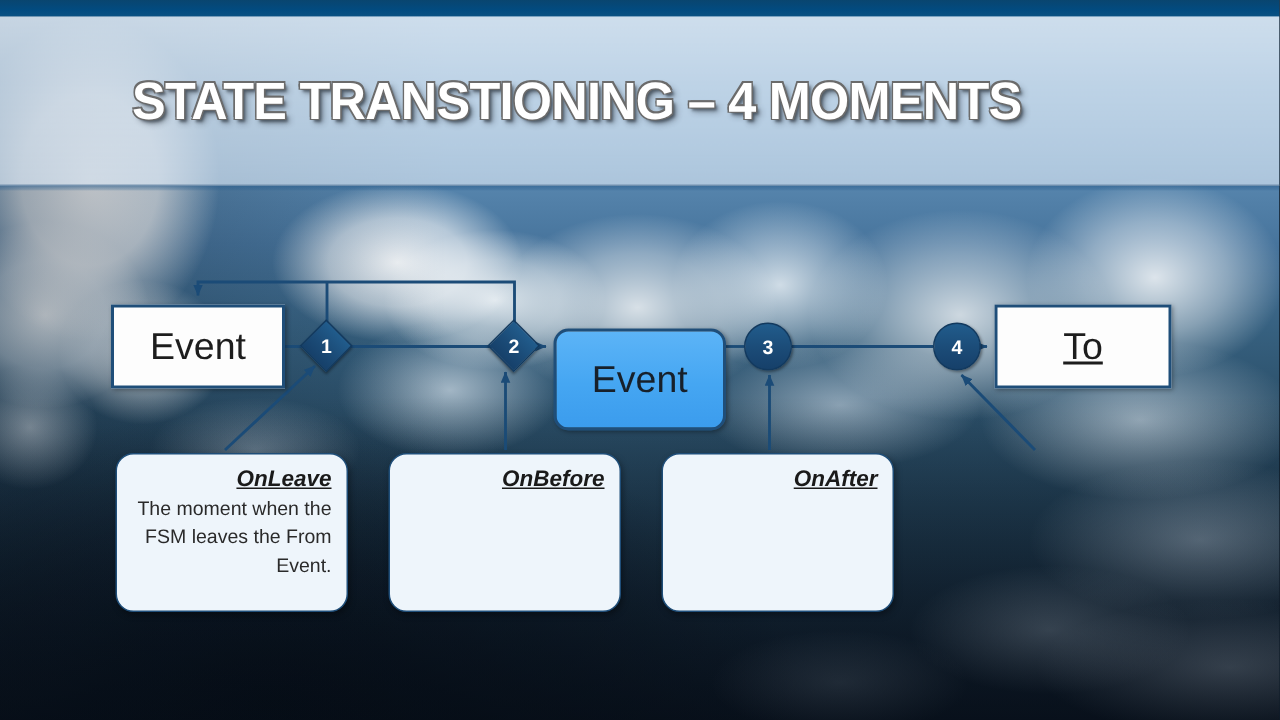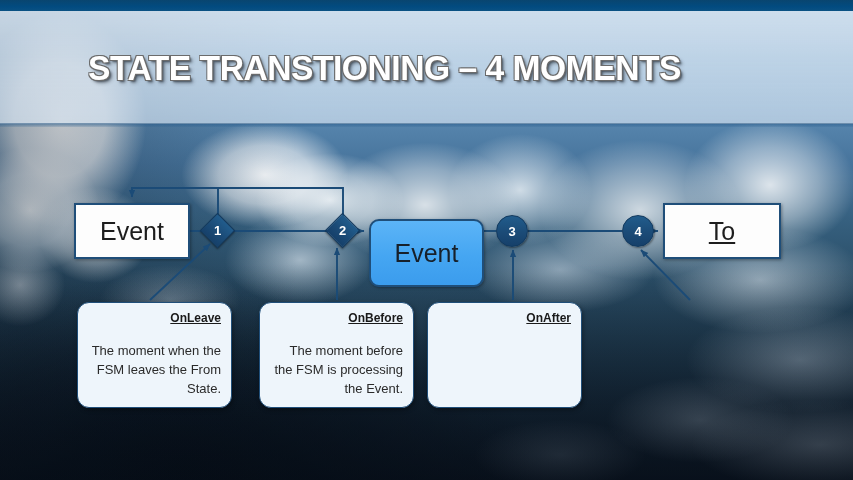--- a/index.html
+++ b/index.html
@@ -159,32 +159,33 @@
   .callout {
     position:absolute;
     width:155px; height:106px;
     background:#eef5fb;
     border:1px solid #1f4e79;
     border-radius:12px;
     padding:8px 10px 6px 12px;
     box-shadow:1px 2px 4px rgba(0,0,0,.35);
   }
   .callout .c-title {
-    font-size:12px; font-weight:bold; color:#1a1a1a;
+    font-size:15px; font-weight:bold; color:#1a1a1a;
     text-decoration:underline;
-    margin-bottom:16px;
-    font-family:"Liberation Sans", sans-serif;
+    margin-bottom:1px;
+    font-family:"Liberation Sans", sans-serif;
+    font-style:italic;
   }
   .callout .c-body {
     font-size:13px; color:#2a2a2a; line-height:1.48;
     font-family:"Liberation Sans", sans-serif;
   }
   .co1 { left:77px;  top:302px; }
   .co2 { left:259px; top:302px; }
-  .co3 { left:427px; top:302px; }
+  .co3 { left:441px; top:302px; }
   .co4 { left:619px; top:302px; }
 </style>
 </head>
 <body>
 
 <div id="slide">
 
   <div class="bg-base"></div>
   <div class="bg-clouds"></div>
   <div class="bg-vignette"></div>
@@ -251,24 +252,23 @@
     </div>
     <div class="marker marker-circle m3">
       <span>3</span>
     </div>
     <div class="marker marker-circle m4">
       <span>4</span>
     </div>
 
     <div class="callout co1">
       <div class="c-title">OnLeave</div>
-      <div class="c-body">The moment when the FSM leaves the From State.</div>
+      <div class="c-body">The moment when the FSM leaves the From Event.</div>
     </div>
     <div class="callout co2">
       <div class="c-title">OnBefore</div>
-      <div class="c-body">The moment before the FSM is processing the Event.</div>
     </div>
     <div class="callout co3">
       <div class="c-title">OnAfter</div>
     </div>
 
   </div>
 </div>
 
 </body></html>

